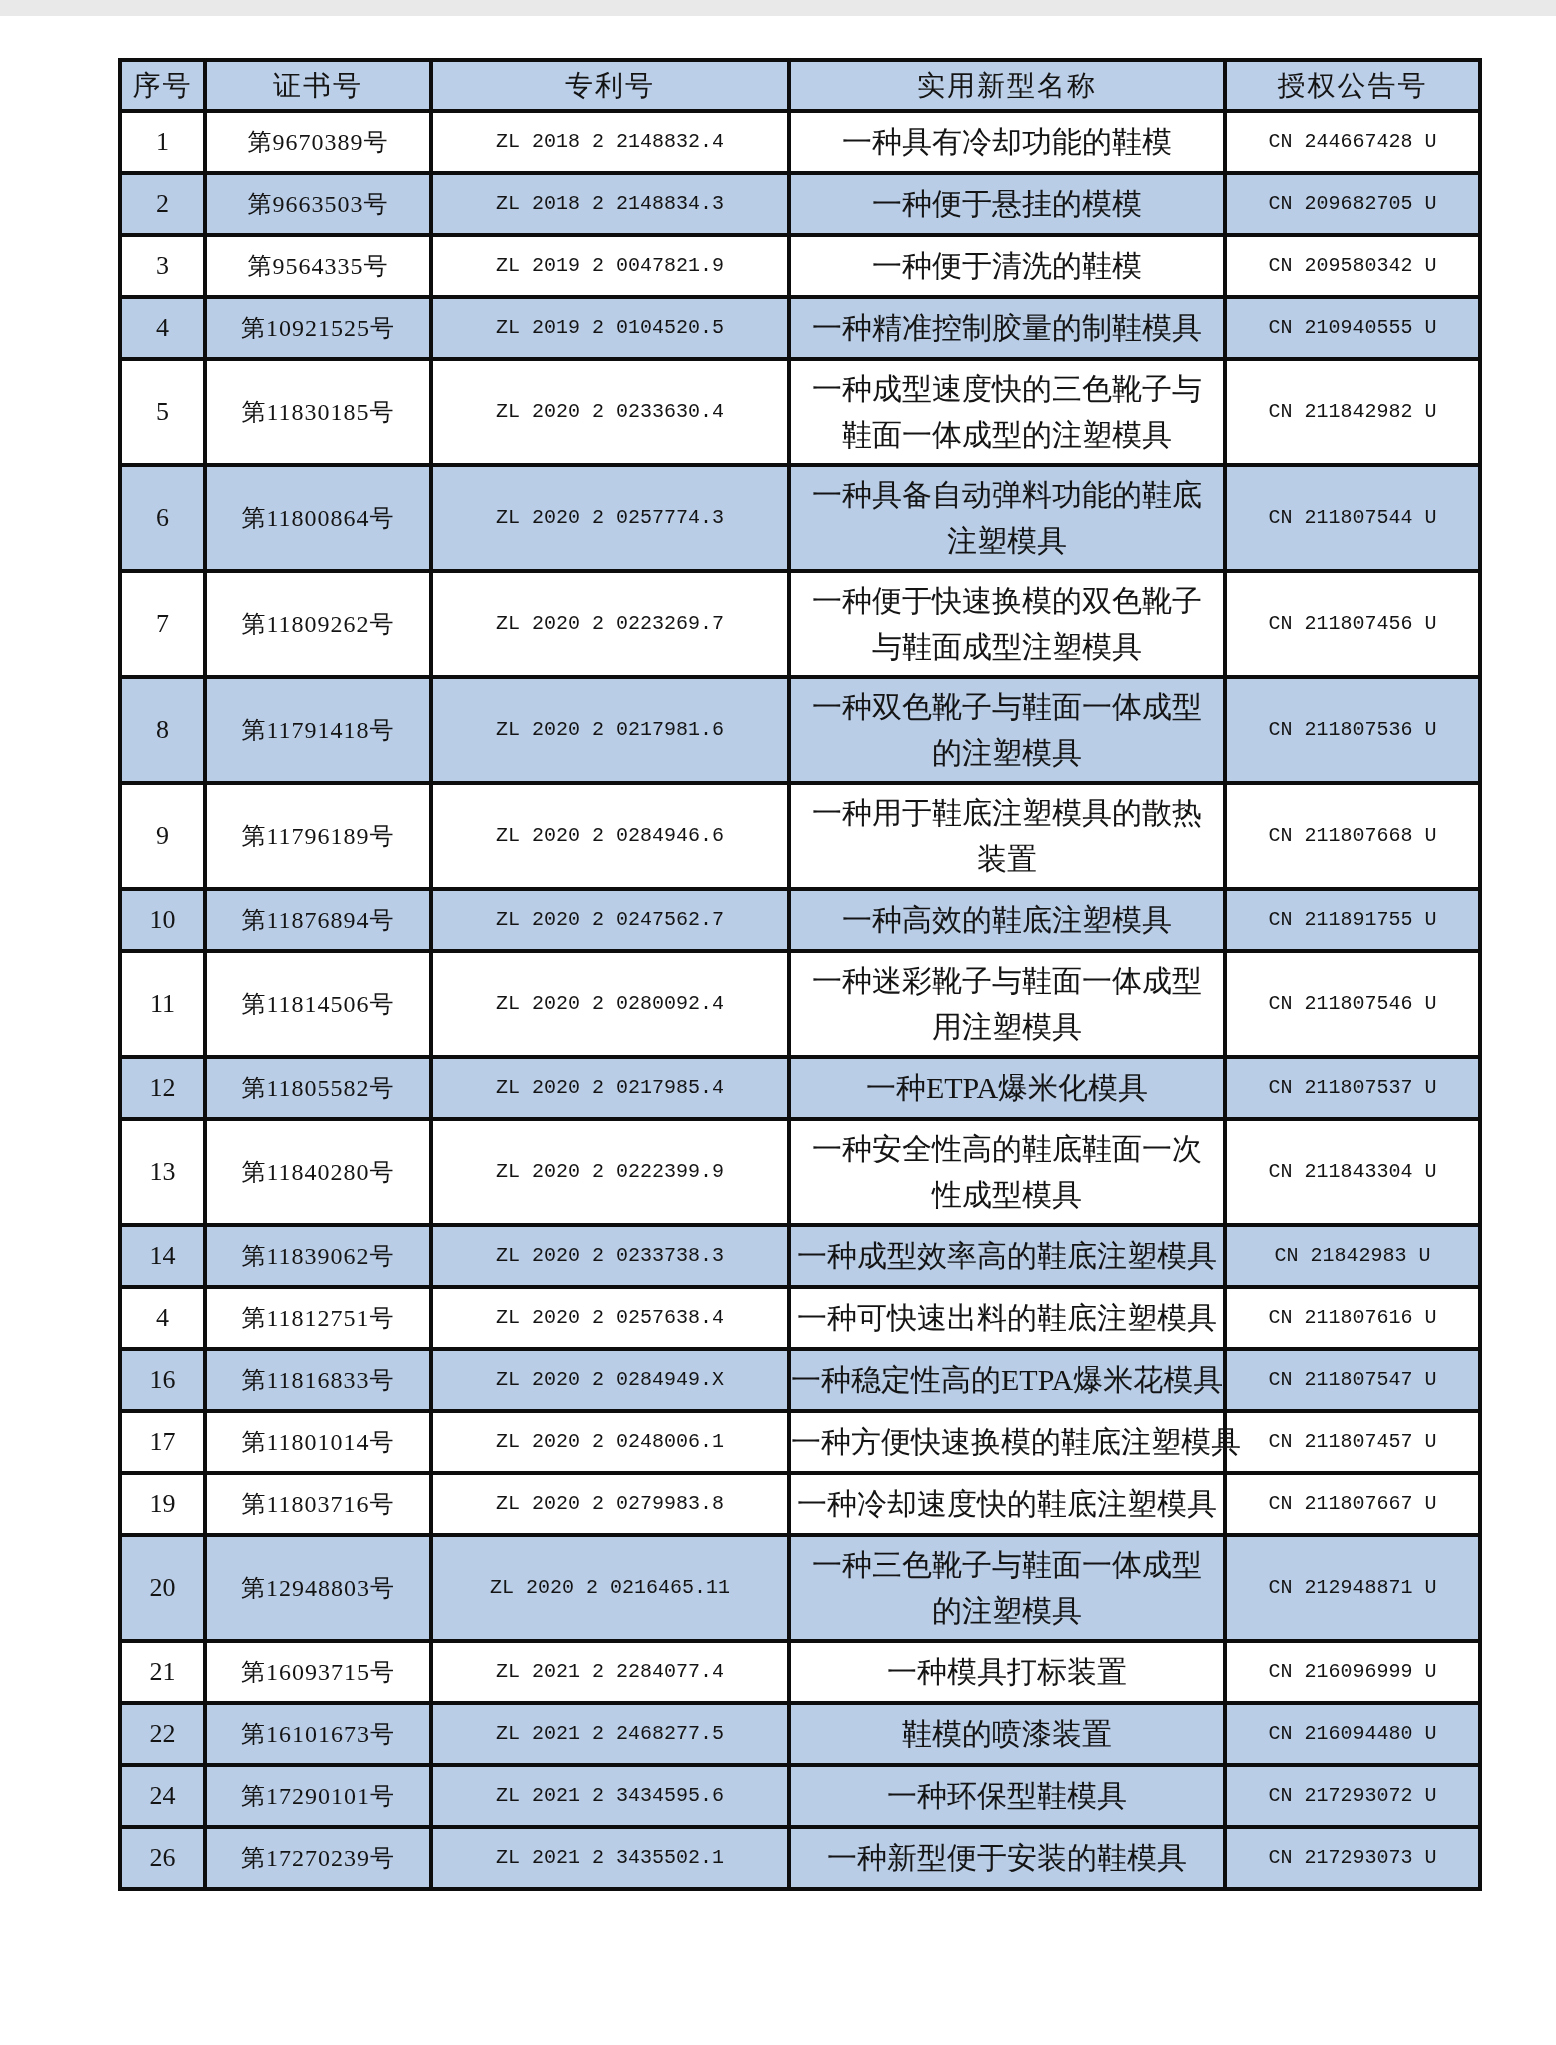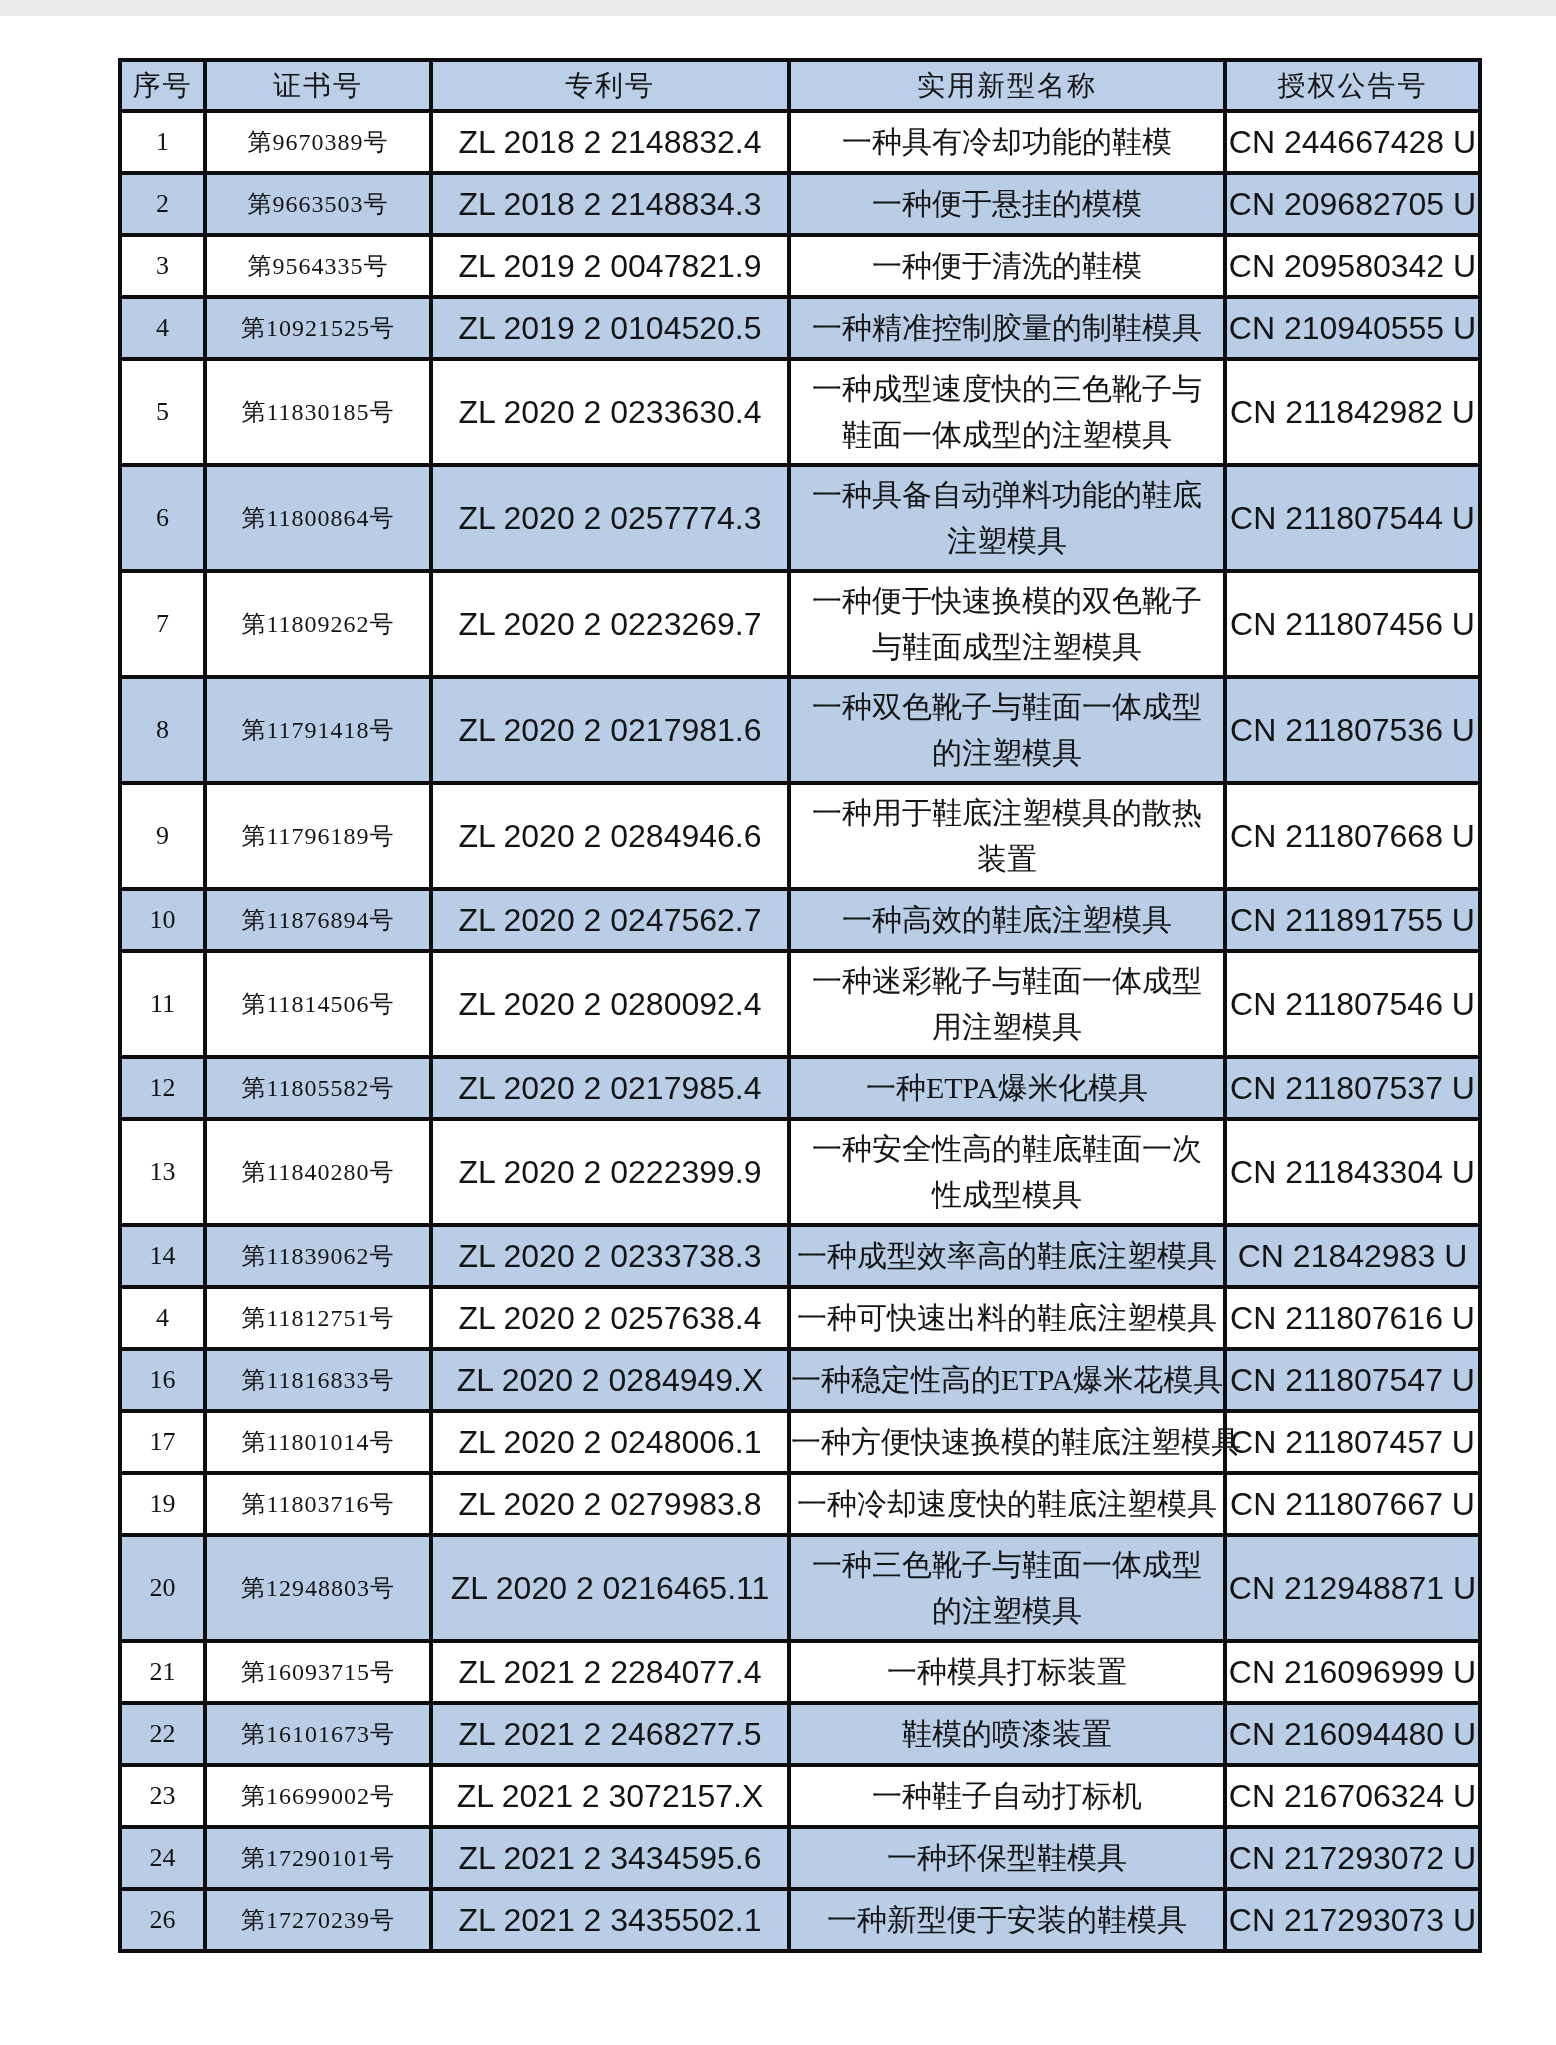--- a/index.html
+++ b/index.html
@@ -46,22 +46,22 @@
   td.c-no {
     font-size: 26px;
     font-family: "Liberation Serif", "DejaVu Serif", serif;
   }
   td.c-cert {
     font-size: 24px;
     font-family: "Liberation Serif", "DejaVu Serif", serif;
     letter-spacing: 1px;
   }
   td.c-patent, td.c-pub {
-    font-size: 32px;
-    font-family: Liberation Sans, sans-serif;
+    font-size: 20px;
+    font-family: Liberation Mono, monospace;
     white-space: pre;
   }
   td.c-name {
     font-size: 30px;
     white-space: pre;
     letter-spacing: 0px;
   }
 </style>
 </head>
 <body>
@@ -233,27 +233,20 @@
     <td class="c-name">一种模具打标装置</td>
     <td class="c-pub">CN 216096999 U</td>
   </tr>
         <tr class="alt">
     <td class="c-no">22</td>
     <td class="c-cert">第16101673号</td>
     <td class="c-patent">ZL 2021 2 2468277.5</td>
     <td class="c-name">鞋模的喷漆装置</td>
     <td class="c-pub">CN 216094480 U</td>
   </tr>
-        <tr>
-    <td class="c-no">23</td>
-    <td class="c-cert">第16699002号</td>
-    <td class="c-patent">ZL 2021 2 3072157.X</td>
-    <td class="c-name">一种鞋子自动打标机</td>
-    <td class="c-pub">CN 216706324 U</td>
-  </tr>
         <tr class="alt">
     <td class="c-no">24</td>
     <td class="c-cert">第17290101号</td>
     <td class="c-patent">ZL 2021 2 3434595.6</td>
     <td class="c-name">一种环保型鞋模具</td>
     <td class="c-pub">CN 217293072 U</td>
   </tr>
         <tr class="alt">
     <td class="c-no">26</td>
     <td class="c-cert">第17270239号</td>

